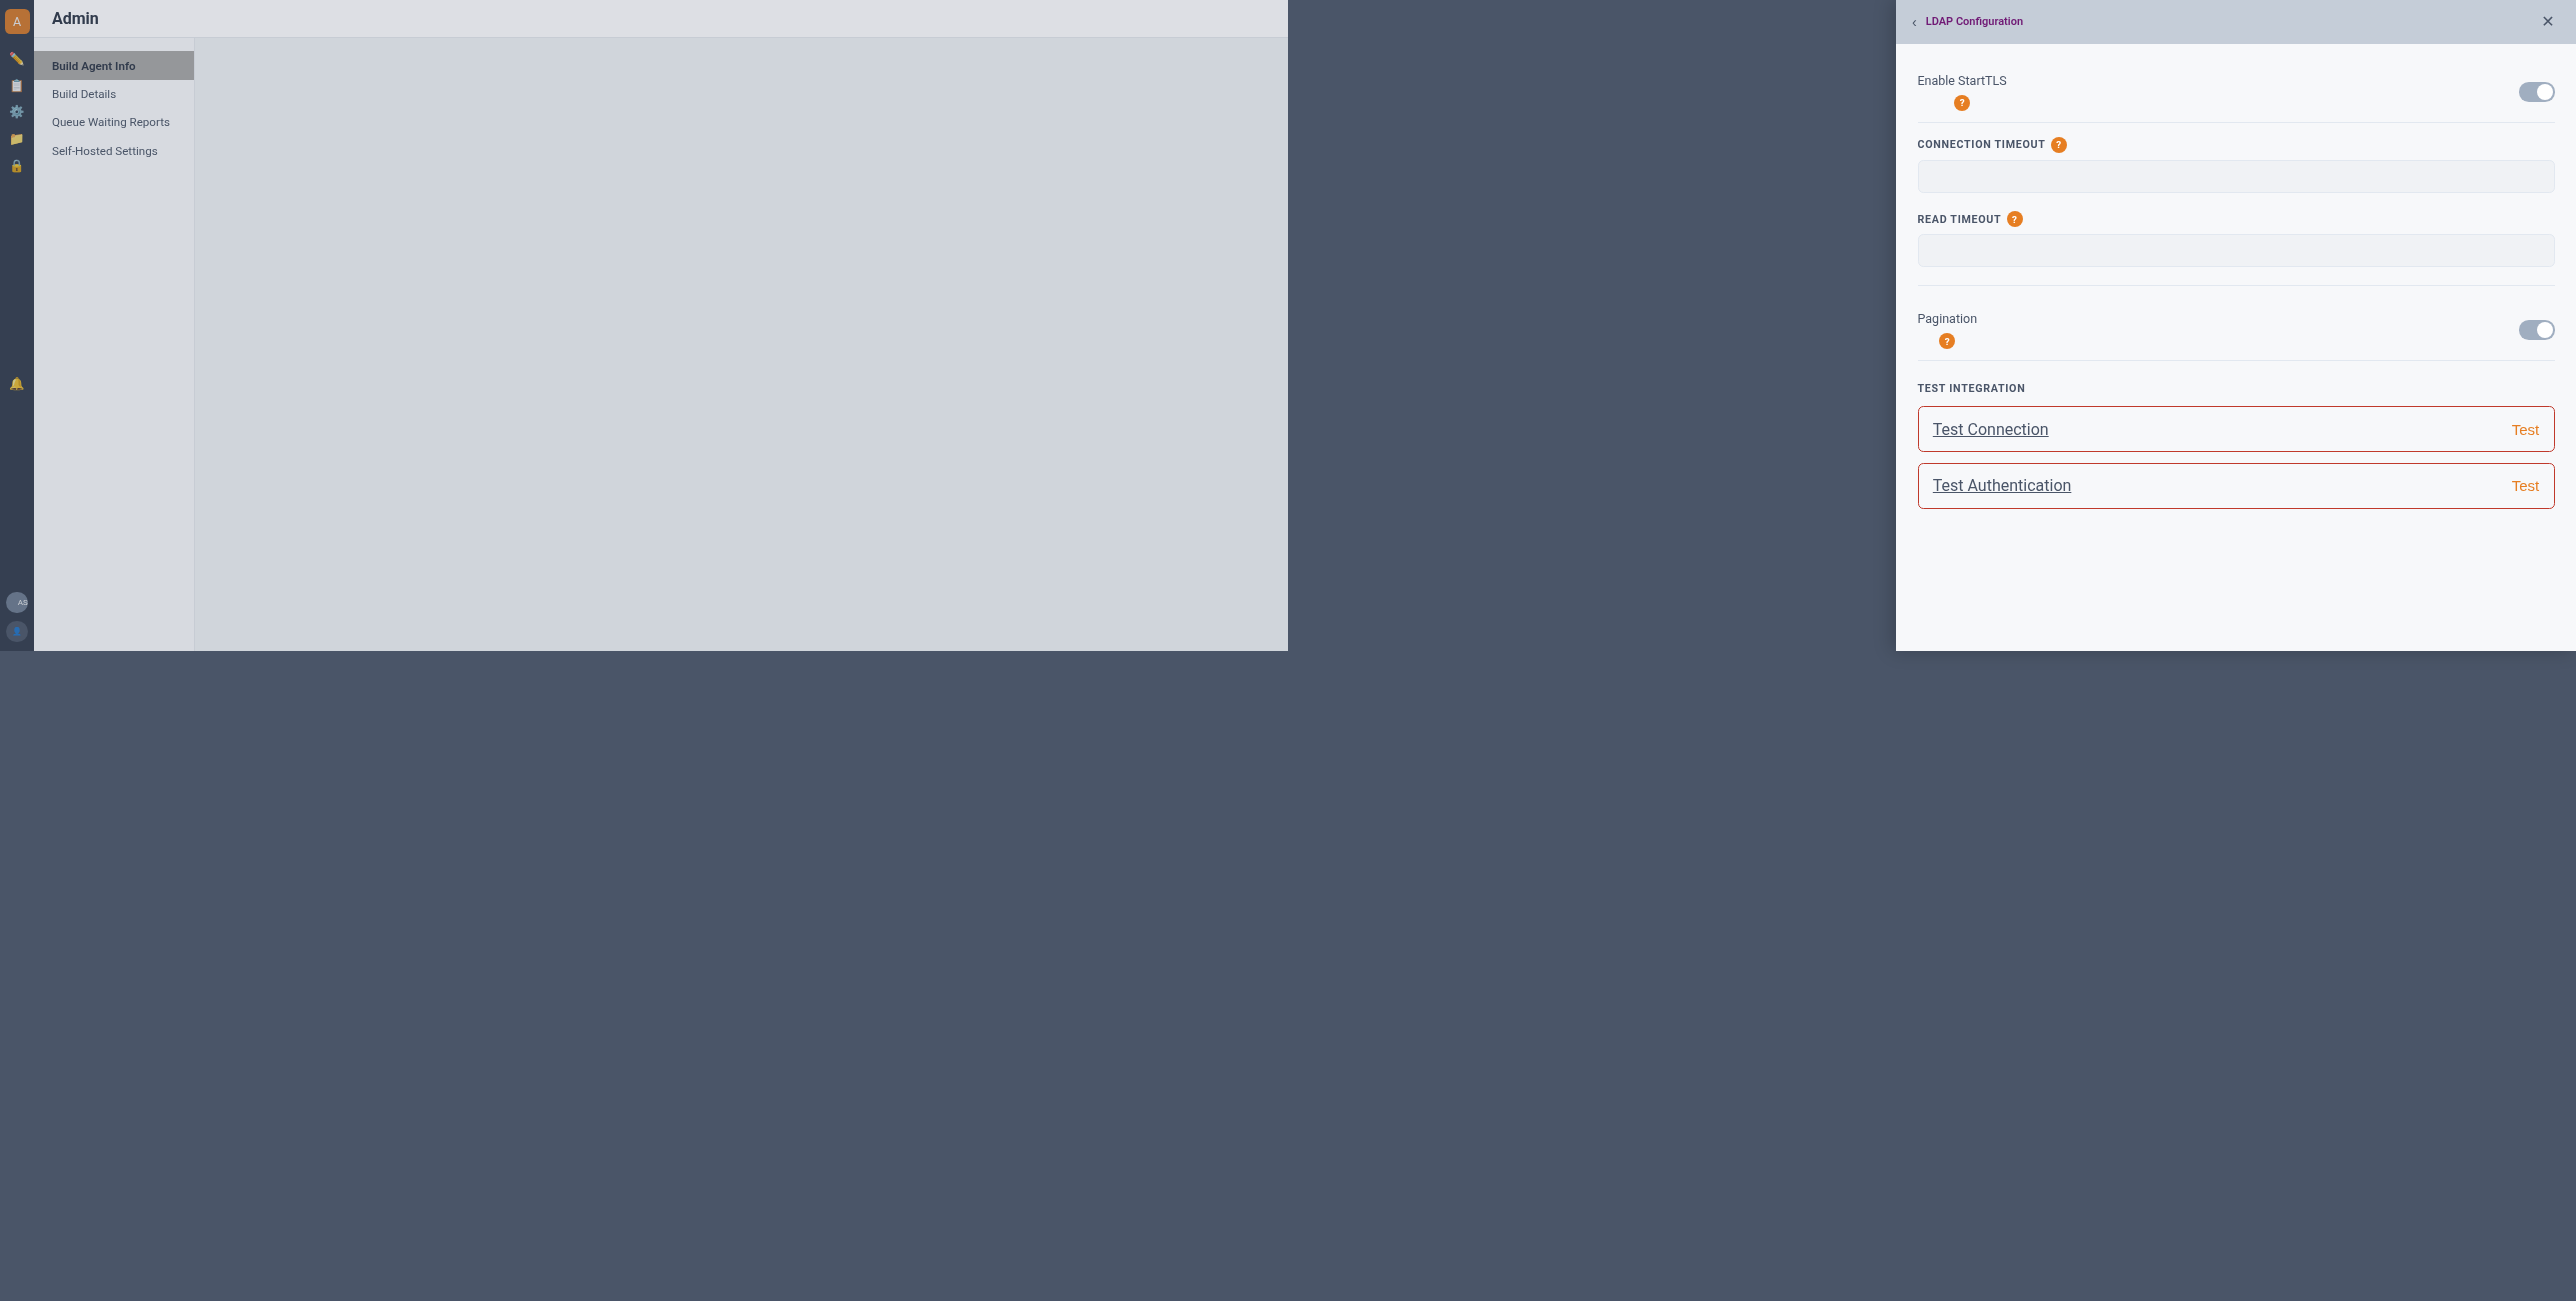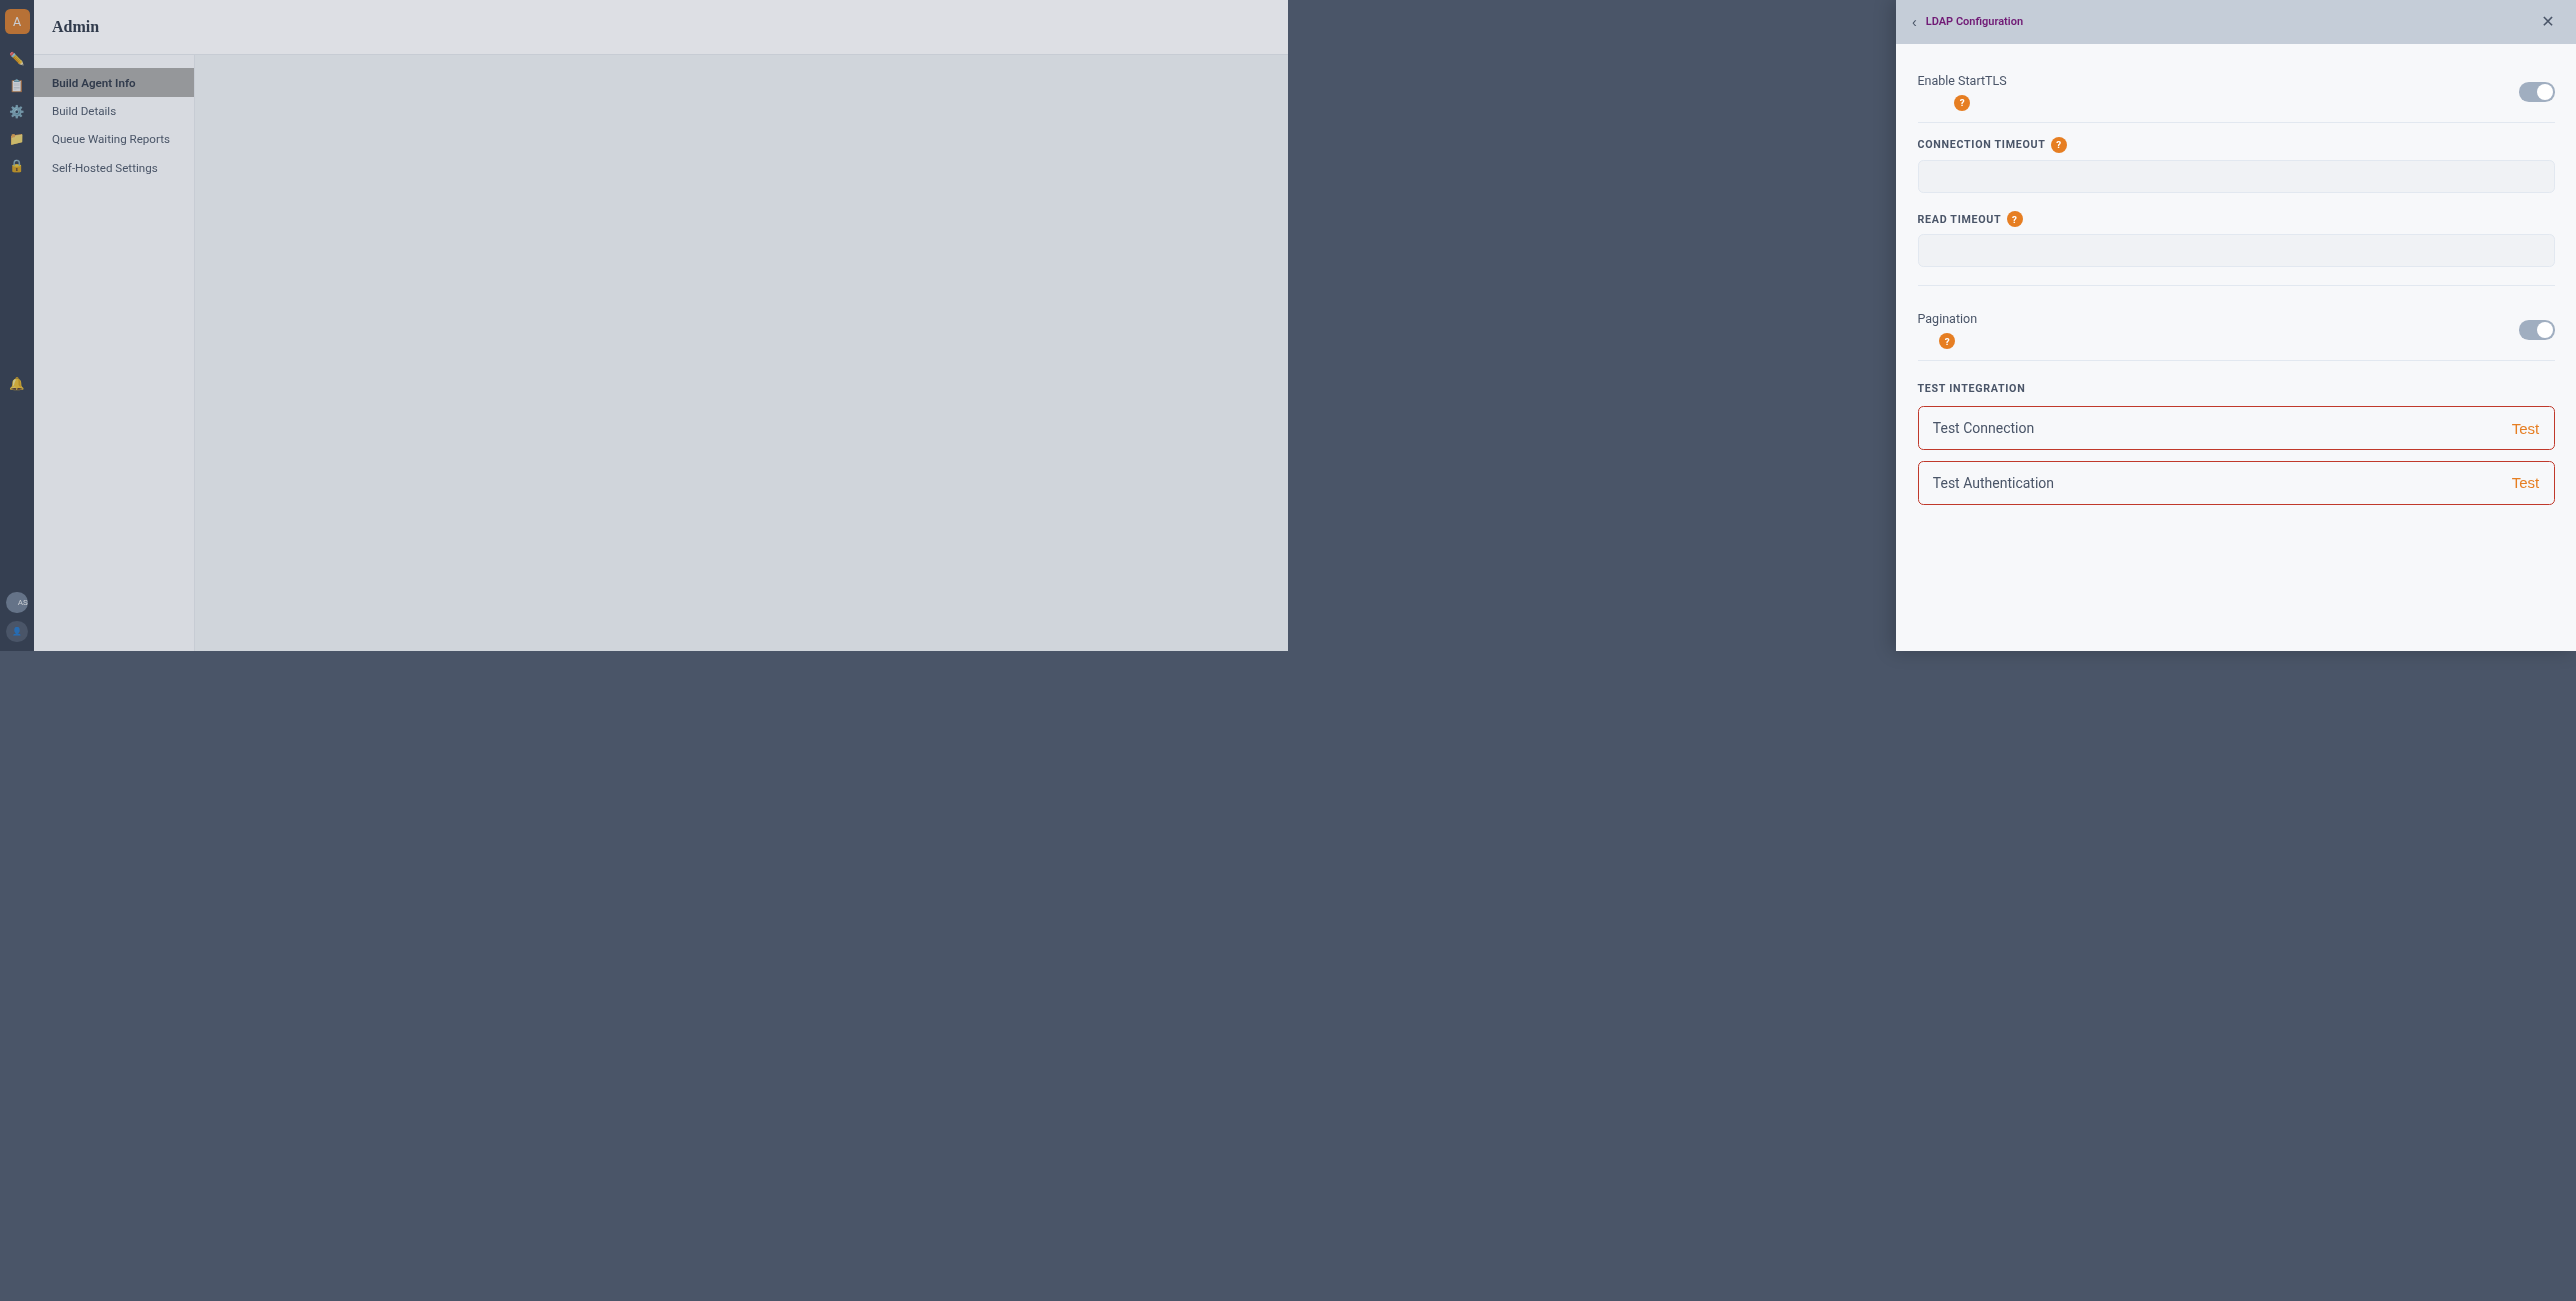--- a/index.html
+++ b/index.html
@@ -76,24 +76,23 @@
       flex: 1;
       display: flex;
       flex-direction: column;
       background: #e8ecf0;
       opacity: 0.85;
     }
 
     
     .top-header {
       background: #f7f8fa;
-      padding: 18px 18px;
+      padding: 9px 18px;
       display: flex;
       border-bottom: 0.9px solid #dde1e7;
-      font-family: Liberation Serif, serif;
     }
     .top-header-title {
       font-size: 16px;
       font-weight: 700;
       color: #2d3748;
     }
 
     
     .content-layout {
       display: flex;
@@ -317,22 +316,23 @@
       display: flex;
       align-items: center;
       justify-content: space-between;
       padding: 12.5px 14.3px;
       background: #f7f8fa;
       border: 1.8px solid #c0392b;
       border-radius: 5.4px;
       margin-bottom: 10.7px;
     }
     .test-row-label {
-      font-size: 14px;
-      color: #4a5568;
+      font-size: 16px;
+      color: #4a5568;
+      text-decoration: underline;
     }
     .test-link {
       font-size: 15px;
       color: #e67e22;
       cursor: pointer;
       font-weight: 400;
       text-decoration: none;
       background: none;
       border: none;
     }

